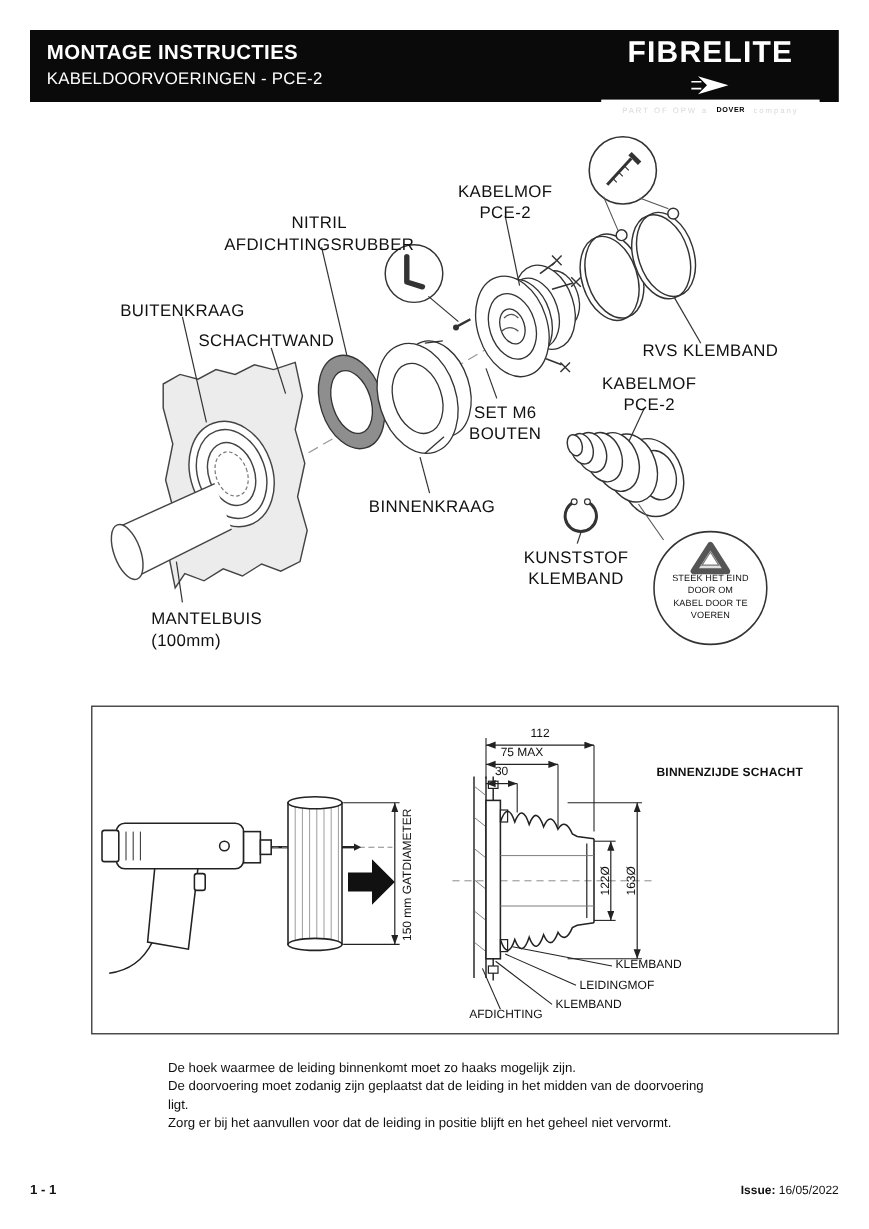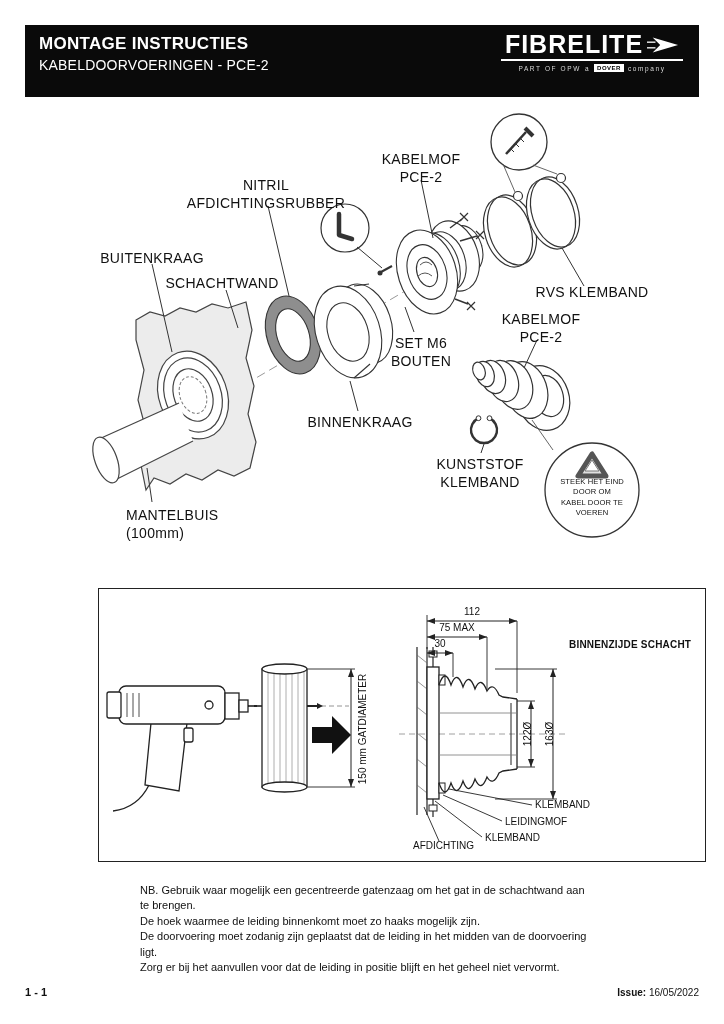--- a/index.html
+++ b/index.html
@@ -1,43 +1,43 @@
 <!DOCTYPE html>
 <html><head>
 <meta charset="utf-8">
 <style>
   html,body{margin:0;padding:0;background:#fff;}
   #page{position:relative;width:724px;height:1024px;background:#fff;
         font-family:"Liberation Sans",sans-serif;color:#111;overflow:hidden;}
 
   
-  .topbar{position:absolute;left:25px;top:25px;width:674px;height:72px;background:#0a0a0a;}
+  .topbar{position:absolute;left:25px;top:25px;width:674px;height:60px;background:#0a0a0a;}
   .headtext{position:absolute;left:14px;top:9px;color:#fff;}
   .title{font-size:17px;font-weight:bold;letter-spacing:.3px;}
   .subtitle{font-size:14px;margin-top:3px;letter-spacing:.2px;}
   .logo{position:absolute;right:14px;top:7px;width:186px;color:#fff;text-align:center;}
-  .logorow{display:flex;align-items:center;justify-content:center;gap:4px;}
+  .logorow{display:flex;align-items:center;justify-content:center;gap:4px;flex-direction:column;}
   .brand{font-size:25px;font-weight:bold;letter-spacing:1px;line-height:1;}
   .logoline{border-top:2px solid #fff;margin:2px 2px 3px 2px;}
   .tagline{display:flex;align-items:center;justify-content:center;gap:4px;
            font-size:6.5px;letter-spacing:1.6px;color:#d8d8d8;}
   .doverbox{background:#fff;color:#000;font-weight:bold;font-size:6px;
             letter-spacing:.5px;padding:1px 3px;}
 
   
   .exploded{position:absolute;left:0;top:100px;width:724px;height:470px;}
   .exploded svg{position:absolute;left:0;top:0;}
   .lbl{position:absolute;font-size:14px;line-height:1.3;letter-spacing:.3px;
        text-align:center;transform:translateX(-50%);white-space:pre-line;}
   .lbl.leftal{transform:none;text-align:left;}
   .lbl.small{font-size:7.6px;line-height:1.35;width:92px;letter-spacing:.1px;}
 
   
-  .install-box{position:absolute;left:98px;top:588px;width:606px;height:272px;
-               border:1.5px solid #222;}
+  .install-box{position:absolute;left:76px;top:588px;width:606px;height:272px;
+               border:1.5px solid #222;padding-left:15px;}
   .install-box svg{position:absolute;left:0;top:0;}
   .dimnum{position:absolute;font-size:10px;transform:translateX(-50%);white-space:nowrap;}
   .dimrot{position:absolute;font-size:10px;transform:translate(-50%,-50%) rotate(-90deg);
           white-space:nowrap;}
   .boxlbl{position:absolute;font-size:10px;white-space:nowrap;}
   .boxlbl.bold{font-weight:bold;letter-spacing:.2px;}
 
   
   .notes{position:absolute;left:140px;top:883px;width:452px;font-size:11px;line-height:1.4;}
   .footer-left{position:absolute;left:25px;top:986px;font-size:11px;font-weight:bold;}
@@ -318,21 +318,20 @@
     <div class="dimrot" style="left:450px;top:145px">163Ø</div>
     <div class="dimrot" style="left:263px;top:140px">150 mm GATDIAMETER</div>
     <div class="boxlbl bold" style="left:470px;top:50px">BINNENZIJDE SCHACHT</div>
     <div class="boxlbl" style="left:436px;top:210px">KLEMBAND</div>
     <div class="boxlbl" style="left:406px;top:227px">LEIDINGMOF</div>
     <div class="boxlbl" style="left:386px;top:243px">KLEMBAND</div>
     <div class="boxlbl" style="left:314px;top:251px">AFDICHTING</div>
   </div>
 
   <div class="notes">
-    <div>NB. Gebruik waar mogelijk een gecentreerde gatenzaag om het gat in de schachtwand aan te brengen.</div>
     <div>De hoek waarmee de leiding binnenkomt moet zo haaks mogelijk zijn.</div>
     <div>De doorvoering moet zodanig zijn geplaatst dat de leiding in het midden van de doorvoering ligt.</div>
     <div>Zorg er bij het aanvullen voor dat de leiding in positie blijft en het geheel niet vervormt.</div>
   </div>
 
   <div class="footer-left">1 - 1</div>
   <div class="footer-right">
     <b>Issue:</b>
     <span>16/05/2022</span>
   </div>

